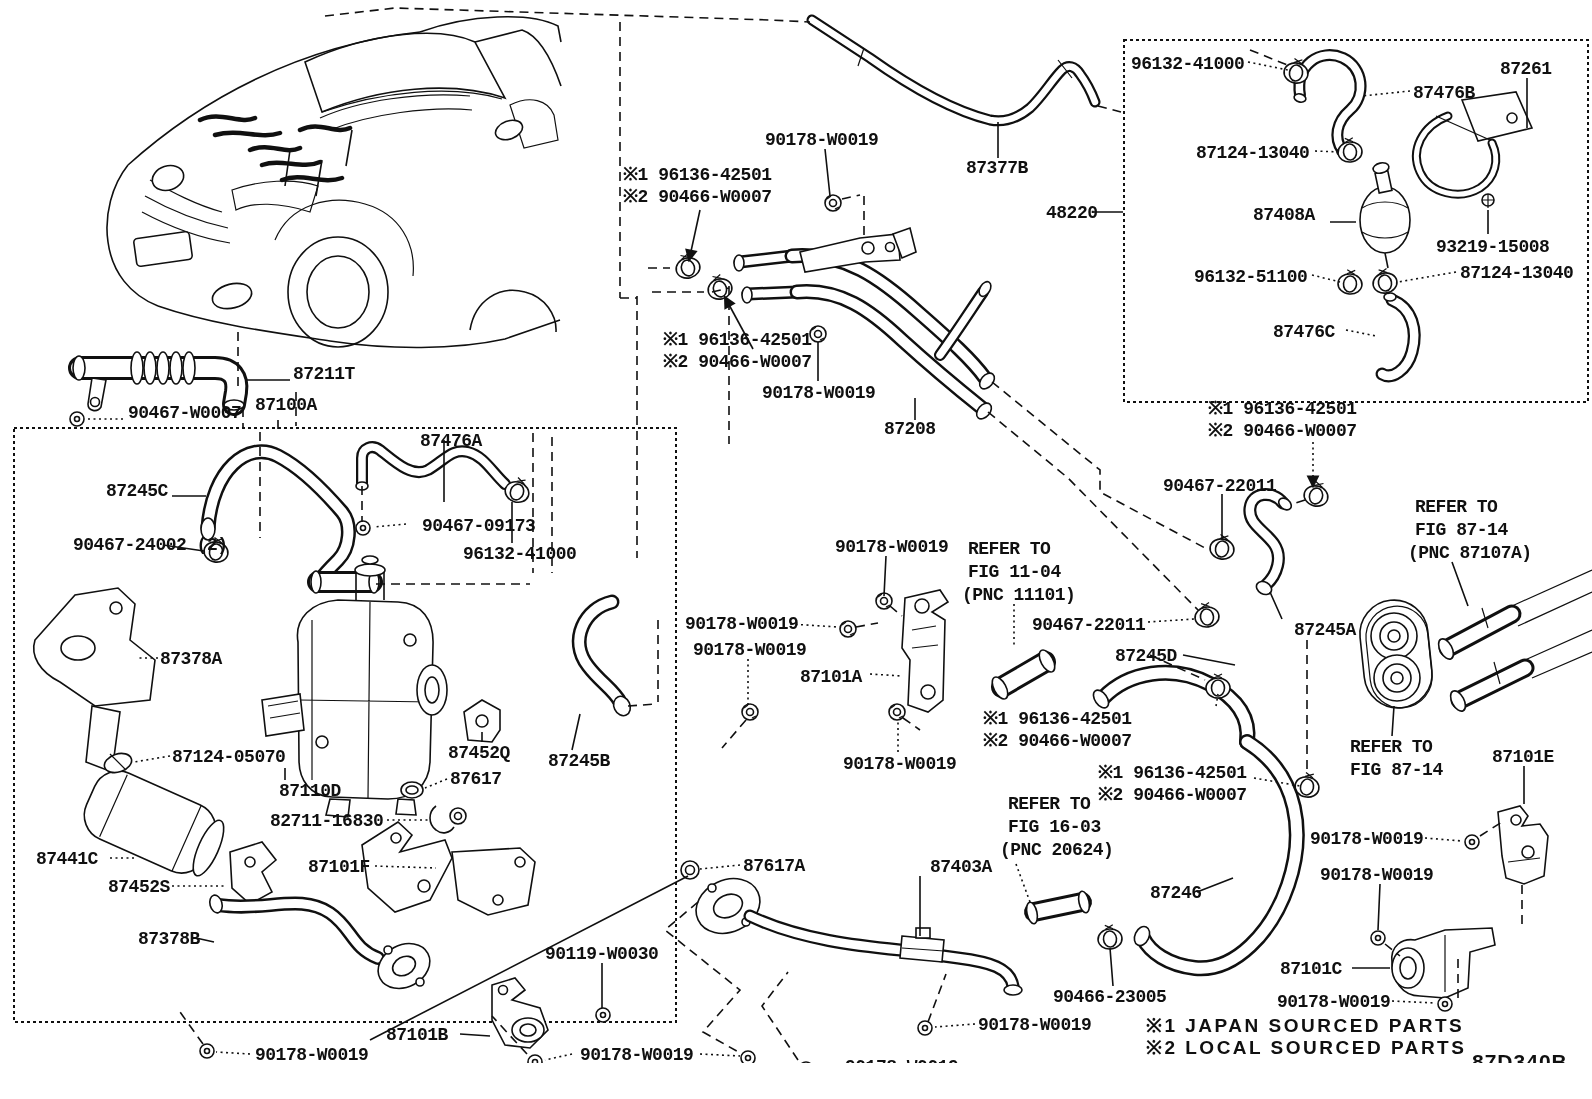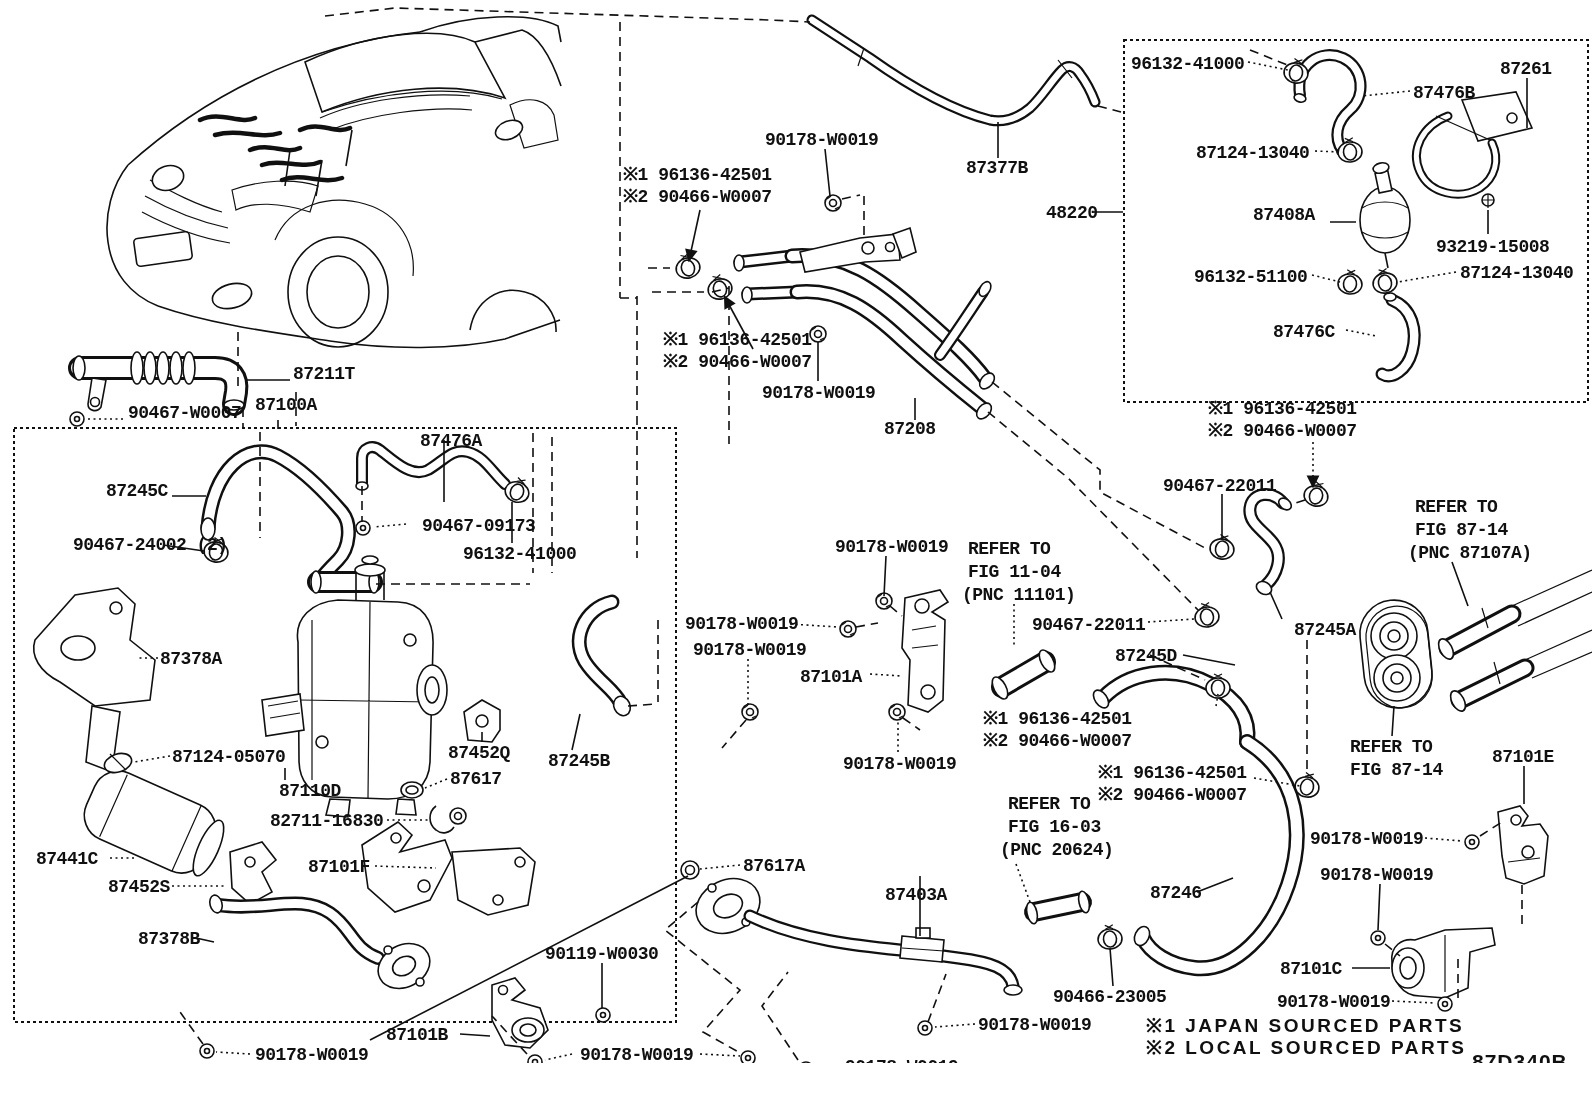--- a/index.html
+++ b/index.html
@@ -446,21 +446,21 @@
       <div class="lbl" style="left: 36px; top: 850px;">87441C</div>
       <div class="lbl" style="left: 308px; top: 858px;">87101F</div>
       <div class="lbl" style="left: 108px; top: 878px;">87452S</div>
       <div class="lbl" style="left: 138px; top: 930px;">87378B</div>
       <div class="lbl" style="left: 545px; top: 945px;">90119-W0030</div>
       <div class="lbl" style="left: 386px; top: 1026px;">87101B</div>
       <div class="lbl" style="left: 255px; top: 1046px;">90178-W0019</div>
       <div class="lbl" style="left: 580px; top: 1046px;">90178-W0019</div>
       <div class="lbl" style="left: 845px; top: 1058px;">90178-W0019</div>
       <div class="lbl" style="left: 743px; top: 857px;">87617A</div>
-      <div class="lbl" style="left: 885px; top: 858px; margin-top: 28px;">87403A</div>
+      <div class="lbl" style="left: 930px; top: 858px;">87403A</div>
       <div class="lbl" style="left: 978px; top: 1016px;">90178-W0019</div>
       <div class="lbl" style="left: 1053px; top: 988px;">90466-23005</div>
       <div class="lbl" style="left: 1008px; top: 795px;">REFER TO</div>
       <div class="lbl" style="left: 1008px; top: 818px;">FIG 16-03</div>
       <div class="lbl" style="left: 1000px; top: 841px;">(PNC 20624)</div>
       <div class="lbl" style="left: 1150px; top: 884px;">87246</div>
       <div class="lbl" style="left: 835px; top: 538px;">90178-W0019</div>
       <div class="lbl" style="left: 968px; top: 540px;">REFER TO</div>
       <div class="lbl" style="left: 968px; top: 563px;">FIG 11-04</div>
       <div class="lbl" style="left: 962px; top: 586px;">(PNC 11101)</div>

